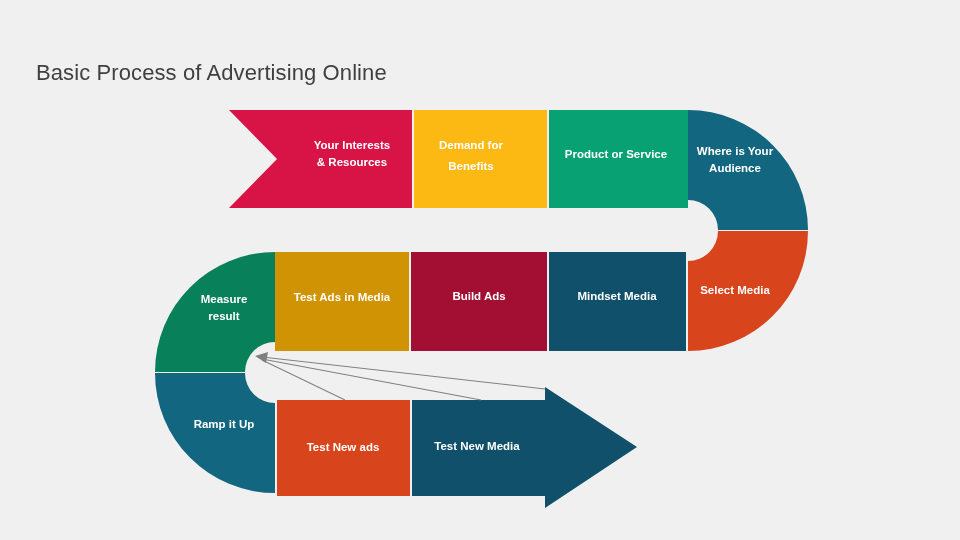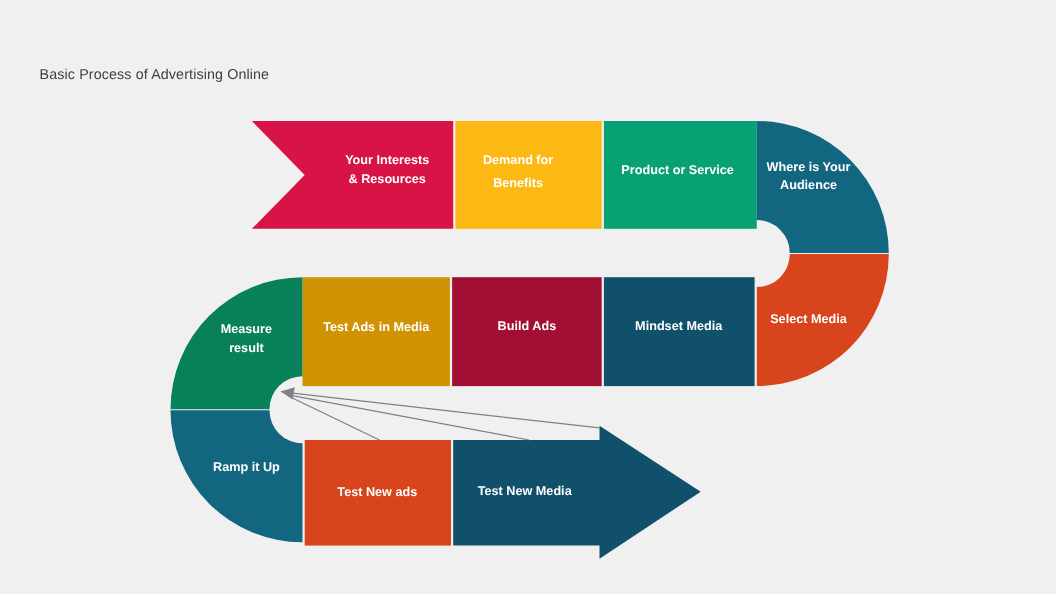--- a/index.html
+++ b/index.html
@@ -18,21 +18,21 @@
     position: absolute;
     left: 0; top: 0;
     width: 960px;
     height: 540px;
     background: #f0f0f0;
   }
   #title {
     position: absolute;
     left: 36px;
     top: 60px;
-    font-size: 13px;
+    font-size: 22px;
     color: #404040;
     font-weight: normal;
     letter-spacing: 0.1px;
     white-space: nowrap;
   }
   #diagram {
     position: absolute;
     left: 0; top: 0;
   }
   .seg-label {

